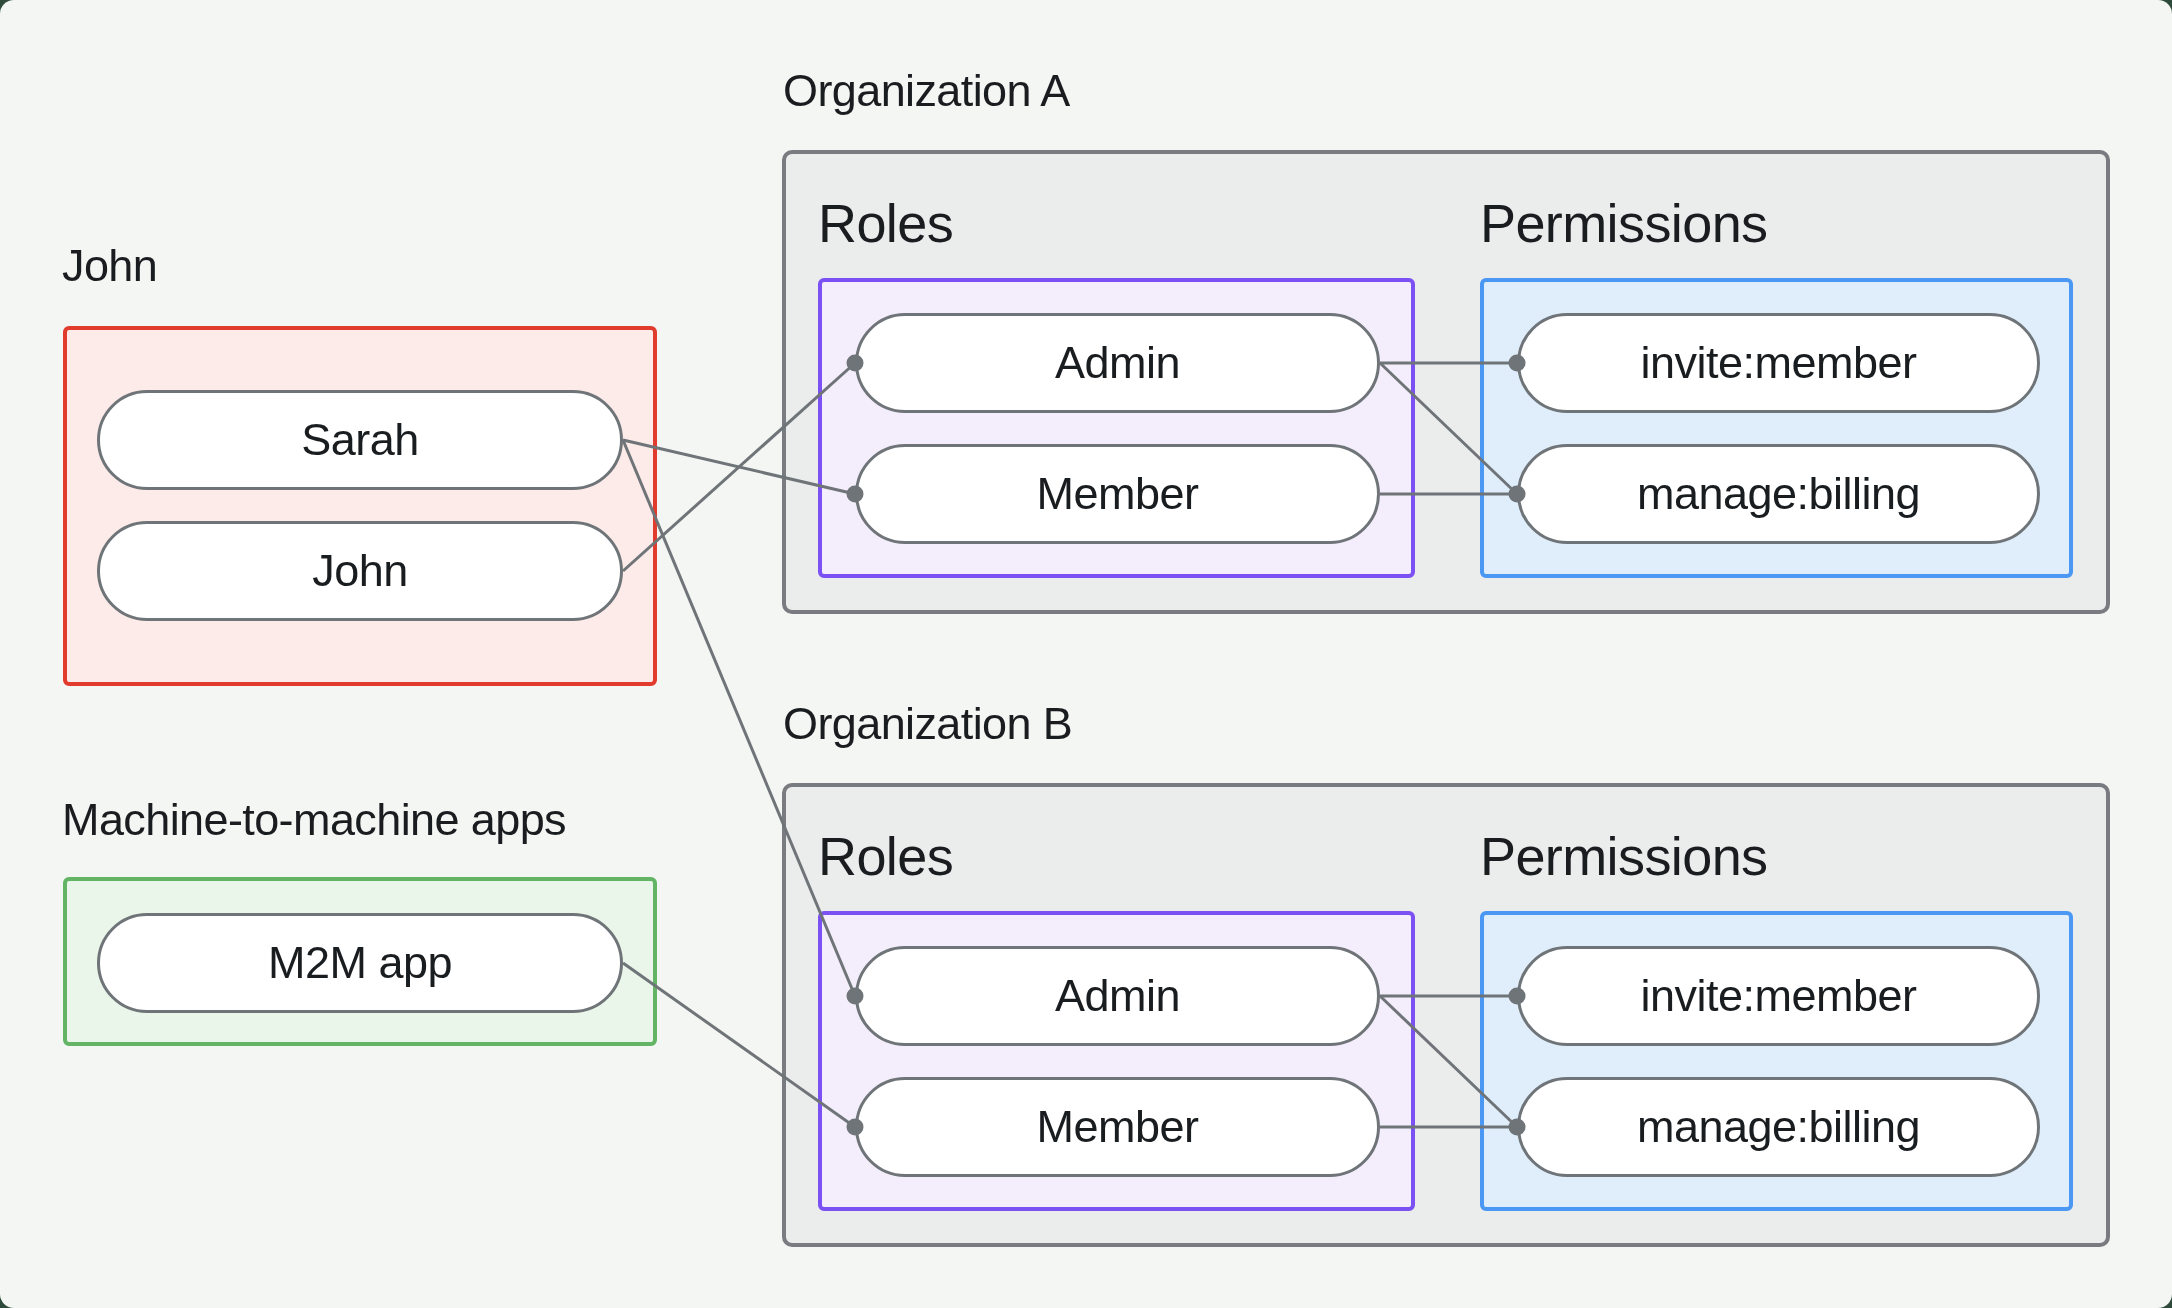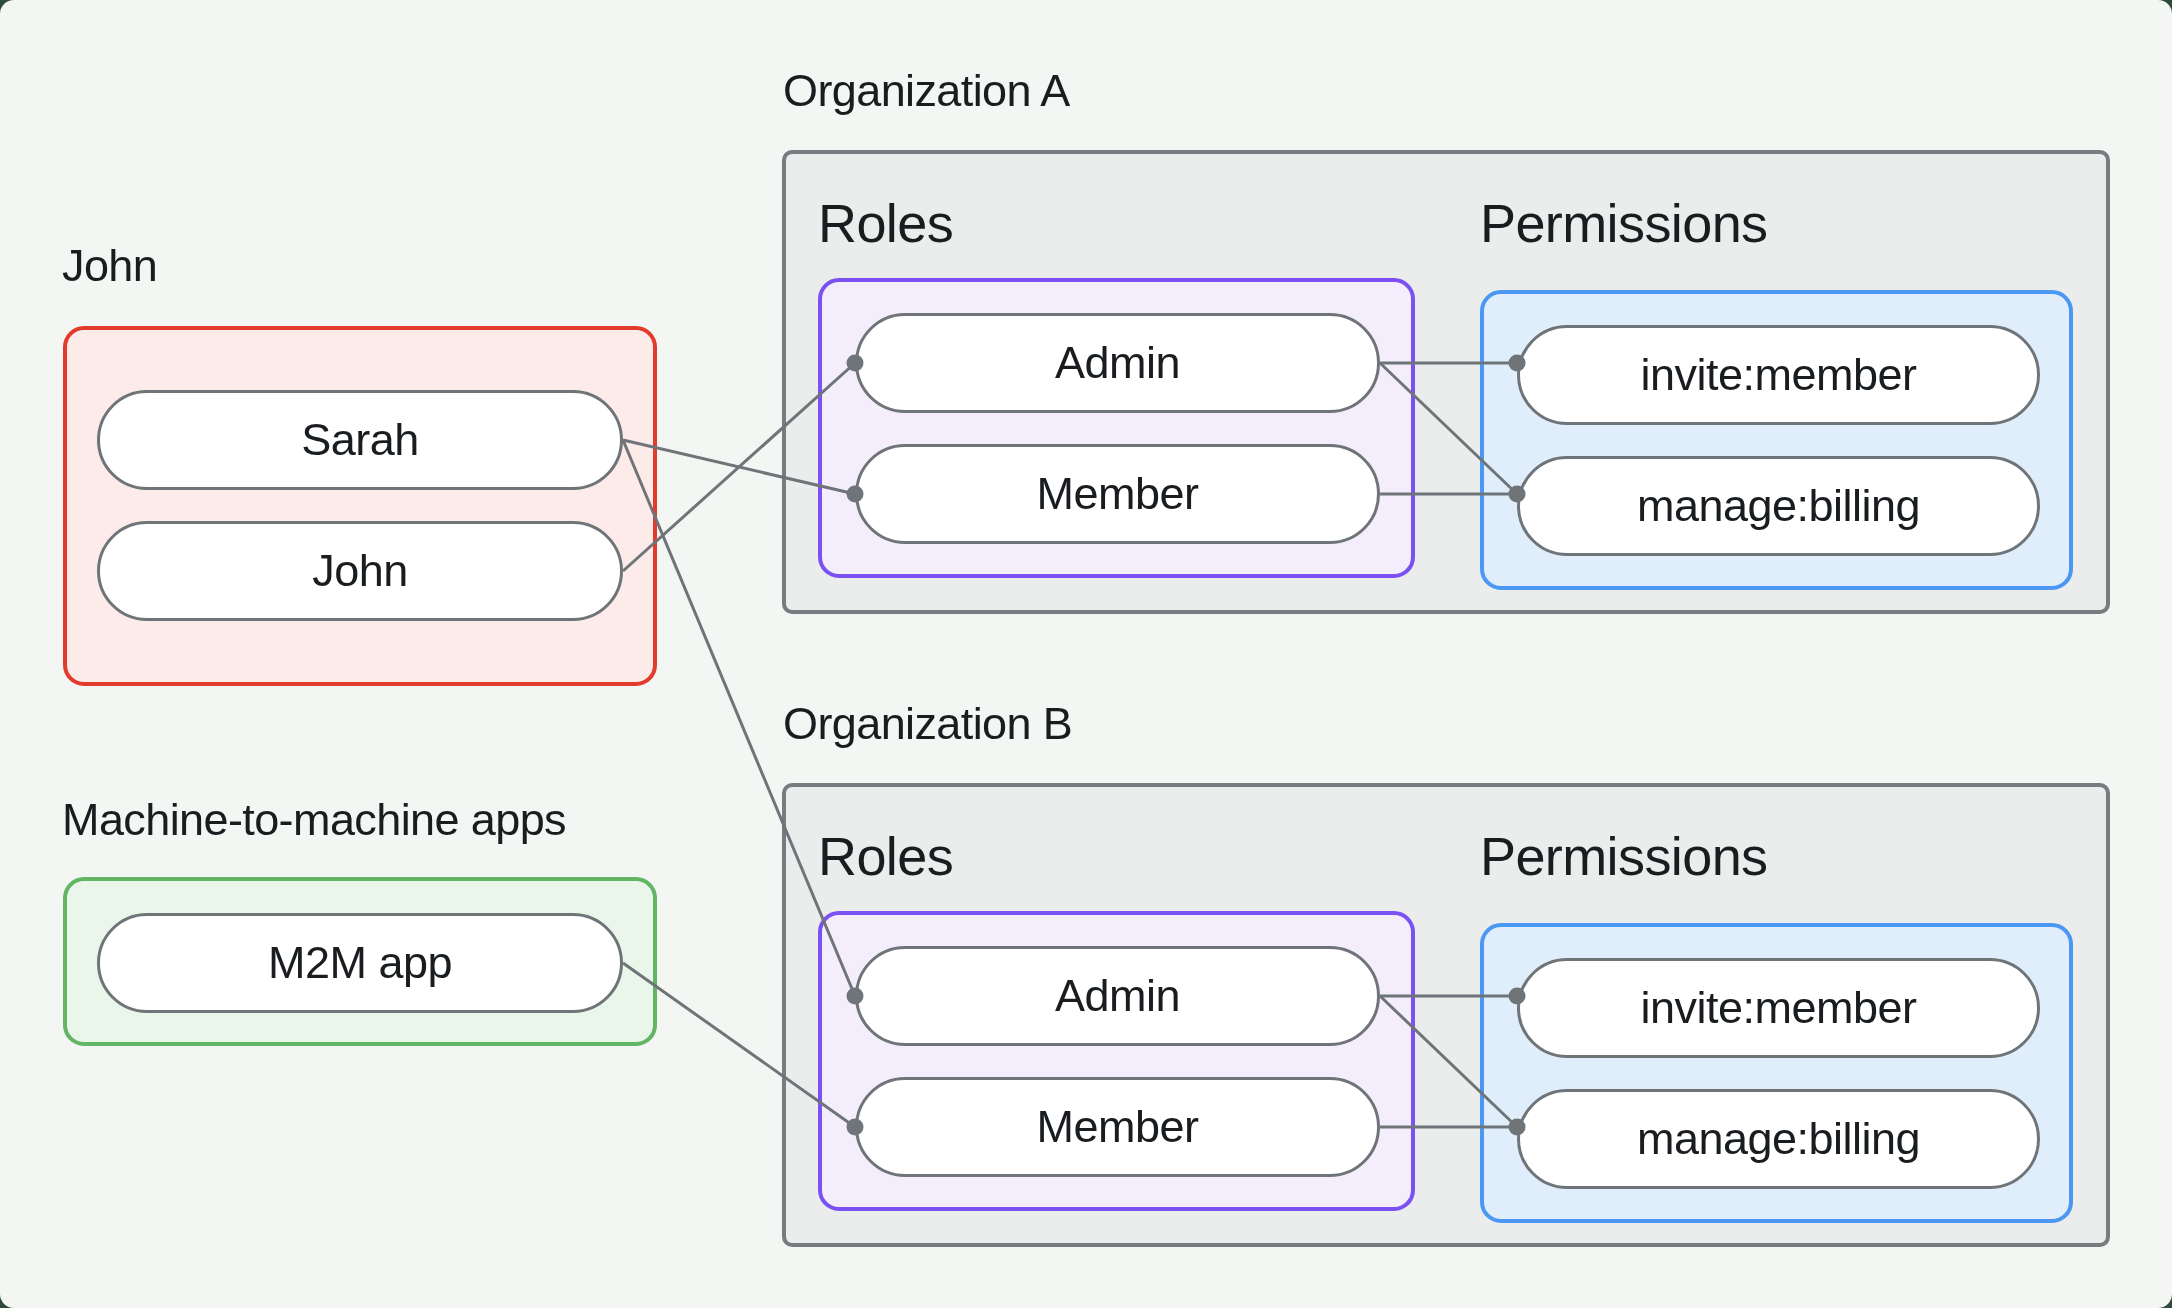--- a/index.html
+++ b/index.html
@@ -20,27 +20,27 @@
     font-size: 45px;
     font-weight: 500;
     letter-spacing: -0.6px;
     line-height: 1.15;
     color: var(--text, #1a1d20);
     white-space: nowrap;
   }
   .group-box {
     position: absolute;
     border: 4px solid;
-    border-radius: 21px;
+    border-radius: 6px;
     text-decoration: underline;
   }
   .users-box  { border-color: var(--users-border);  background: var(--users-bg); padding-left: 44px; }
   .m2m-box    { border-color: var(--m2m-border);    background: var(--m2m-bg); }
   .roles-box  { border-color: var(--roles-border);  background: var(--roles-bg); }
-  .perms-box  { border-color: var(--permissions-border); background: var(--permissions-bg); margin-top: 12px; }
+  .perms-box  { border-color: var(--permissions-border); background: var(--permissions-bg); }
   .org-box {
     position: absolute;
     width: 1328px; height: 464px;
     background: var(--org-bg, #ebecec);
     border: 4px solid var(--org-border, #787c80);
     border-radius: 10px;
   }
   .sub-heading {
     position: absolute;
     font-size: 54px;

